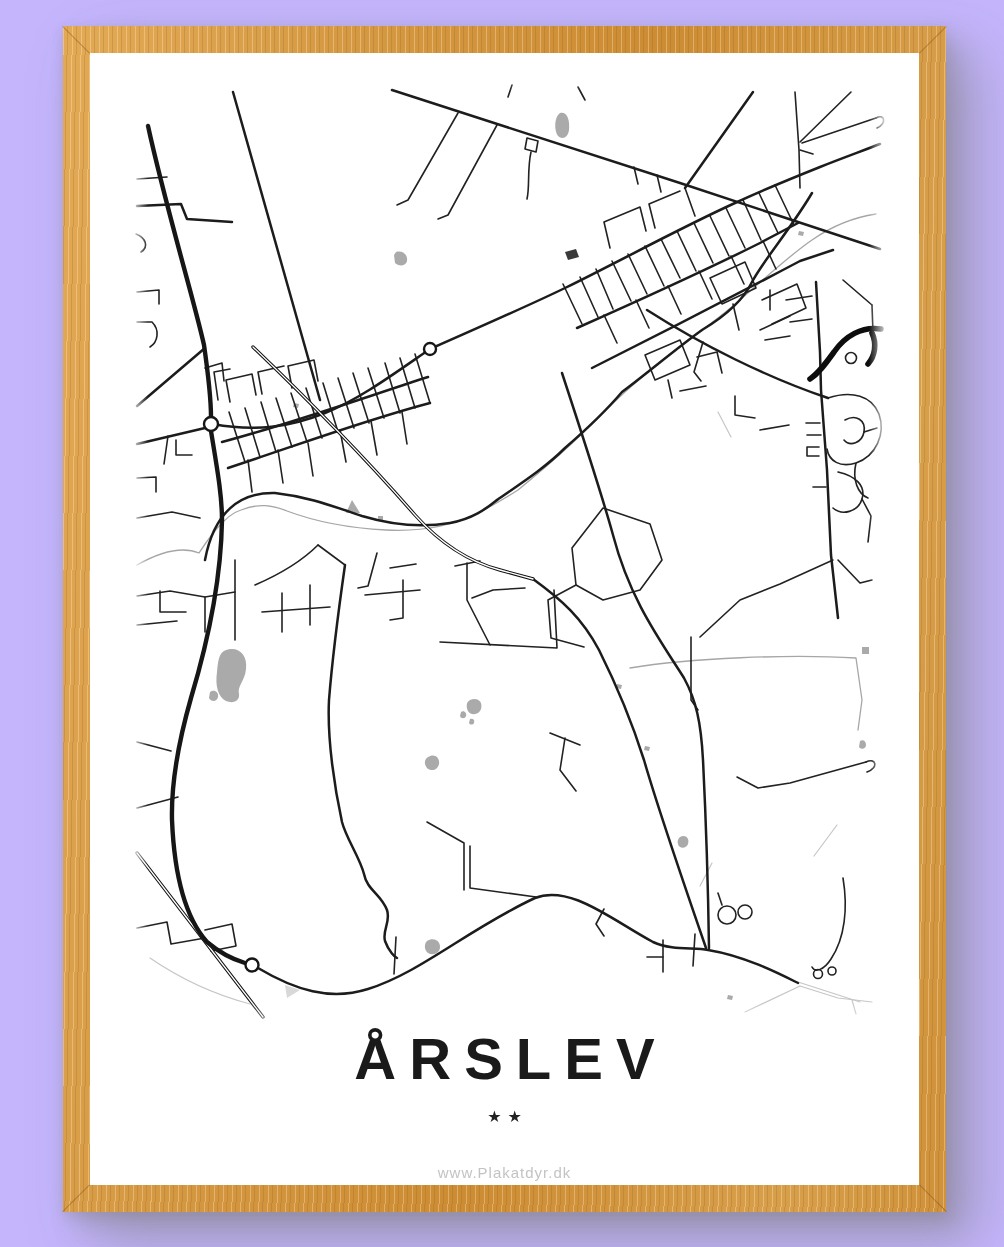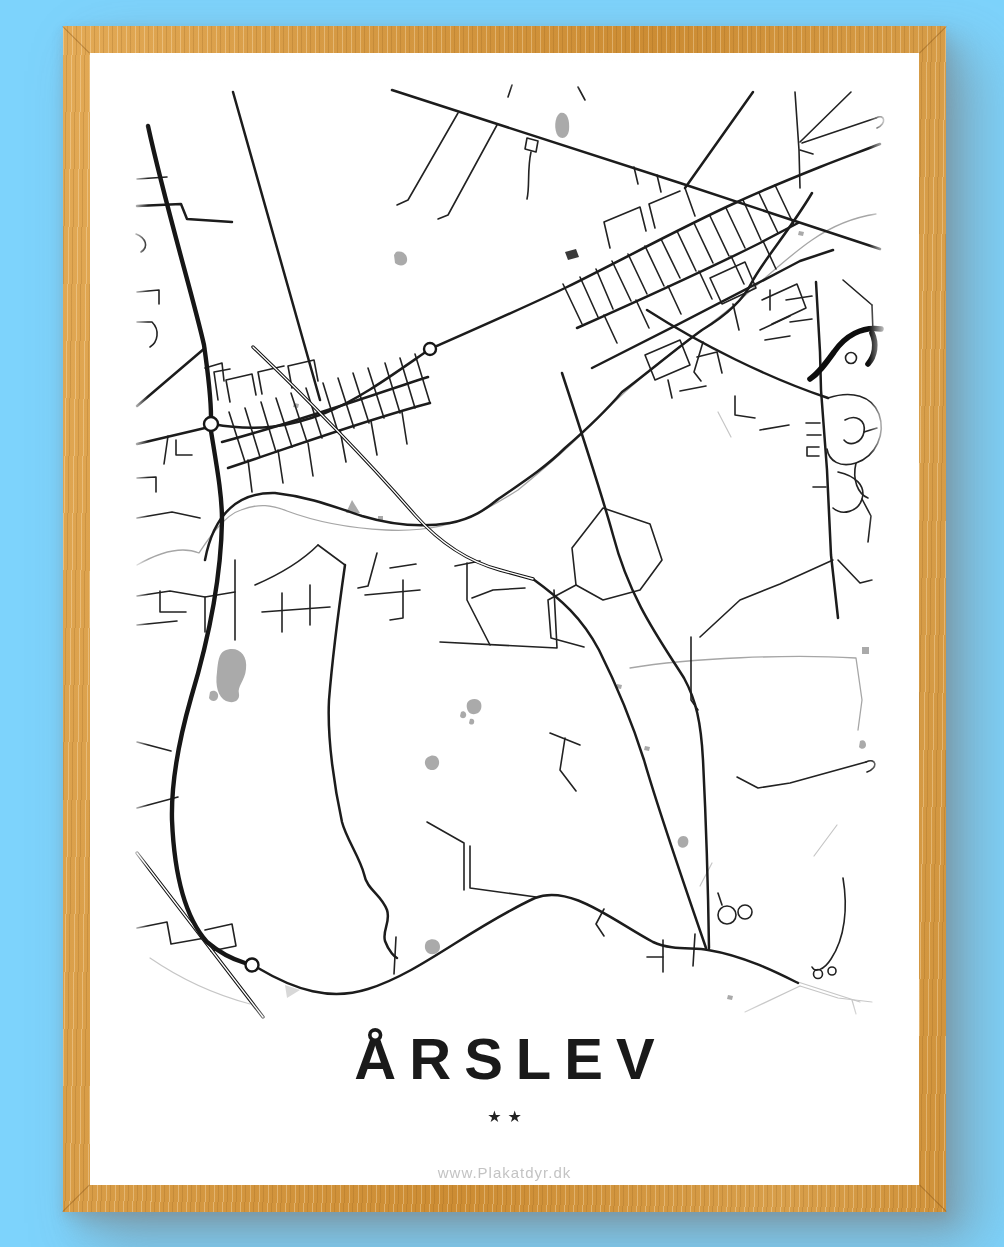--- a/index.html
+++ b/index.html
@@ -1,17 +1,17 @@
 <!DOCTYPE html>
 <html><head>
 <meta charset="utf-8">
 <style>
   html,body{margin:0;padding:0;background:#ffffff;}
   body{font-family:"Liberation Sans", sans-serif;}
-  .photo{position:relative;width:1004px;height:1247px;background:#7dd3fc;overflow:hidden;}
+  .photo{position:relative;width:1004px;height:1247px;background:#c4b5fd;overflow:hidden;}
   .frame{
     position:absolute;left:63px;top:26px;width:883px;height:1186px;box-sizing:border-box;
     padding:27px;
     background:
       repeating-linear-gradient(91deg, rgba(255,235,200,0.35) 0 1px, rgba(0,0,0,0) 1px 4px, rgba(140,90,25,0.22) 4px 5px, rgba(0,0,0,0) 5px 9px),
       linear-gradient(100deg,#e3aa56 0%,#d69a44 25%,#cc8c33 55%,#d89f4b 85%,#cf9139 100%);
     box-shadow: 30px 28px 55px 2px rgba(125,125,125,0.45), 12px 14px 22px rgba(120,120,120,0.28), 0 4px 10px rgba(130,130,130,0.25);
   }
   .seam{position:absolute;width:38px;height:1px;background:rgba(120,72,18,0.4);}
   .seam.tl{left:0;top:0;transform-origin:0 0;transform:rotate(45deg);}

